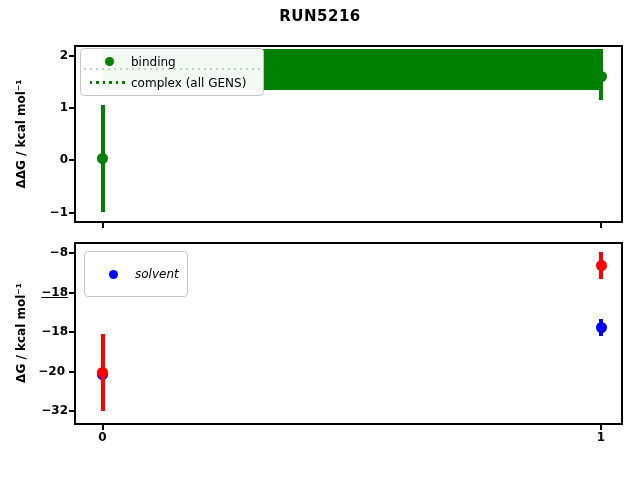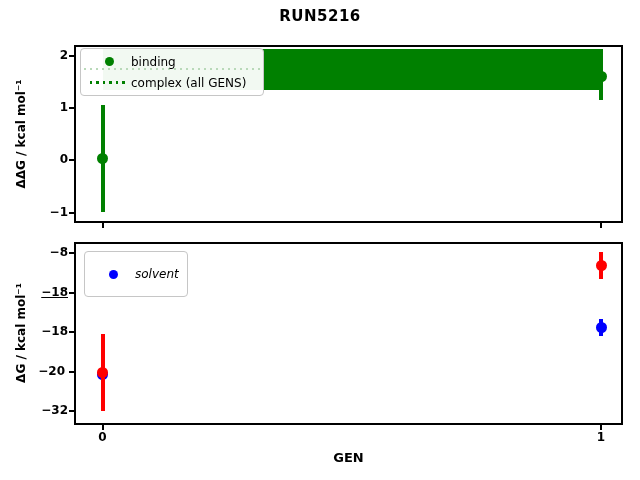--- a/index.html
+++ b/index.html
@@ -40,21 +40,20 @@
 </style>
 </head>
 <body>
 
 <div class="figure" id="fig">
 
   <div class="title">RUN5216</div>
 
   <div class="ylabel" id="ylabel-top">ΔΔG / kcal mol⁻¹</div>
   <div class="ylabel" id="ylabel-bottom">ΔG / kcal mol⁻¹</div>
-  <div class="xlabel">GEN</div>
 
   <div class="axes-frame" id="axes-top"></div>
   <div class="axes-frame" id="axes-bottom"></div>
 
   <div id="chart-layer">
       <div class="tick" style="left: 69px; top: 54.5px; width: 5px; height: 2px;"></div>
       <div class="tick-label y-tick-label" style="left: 34px; top: 48.5px;">2</div>
       <div class="tick" style="left: 69px; top: 106.9px; width: 5px; height: 2px;"></div>
       <div class="tick-label y-tick-label" style="left: 34px; top: 100.9px;">1</div>
       <div class="tick" style="left: 69px; top: 159.3px; width: 5px; height: 2px;"></div>

